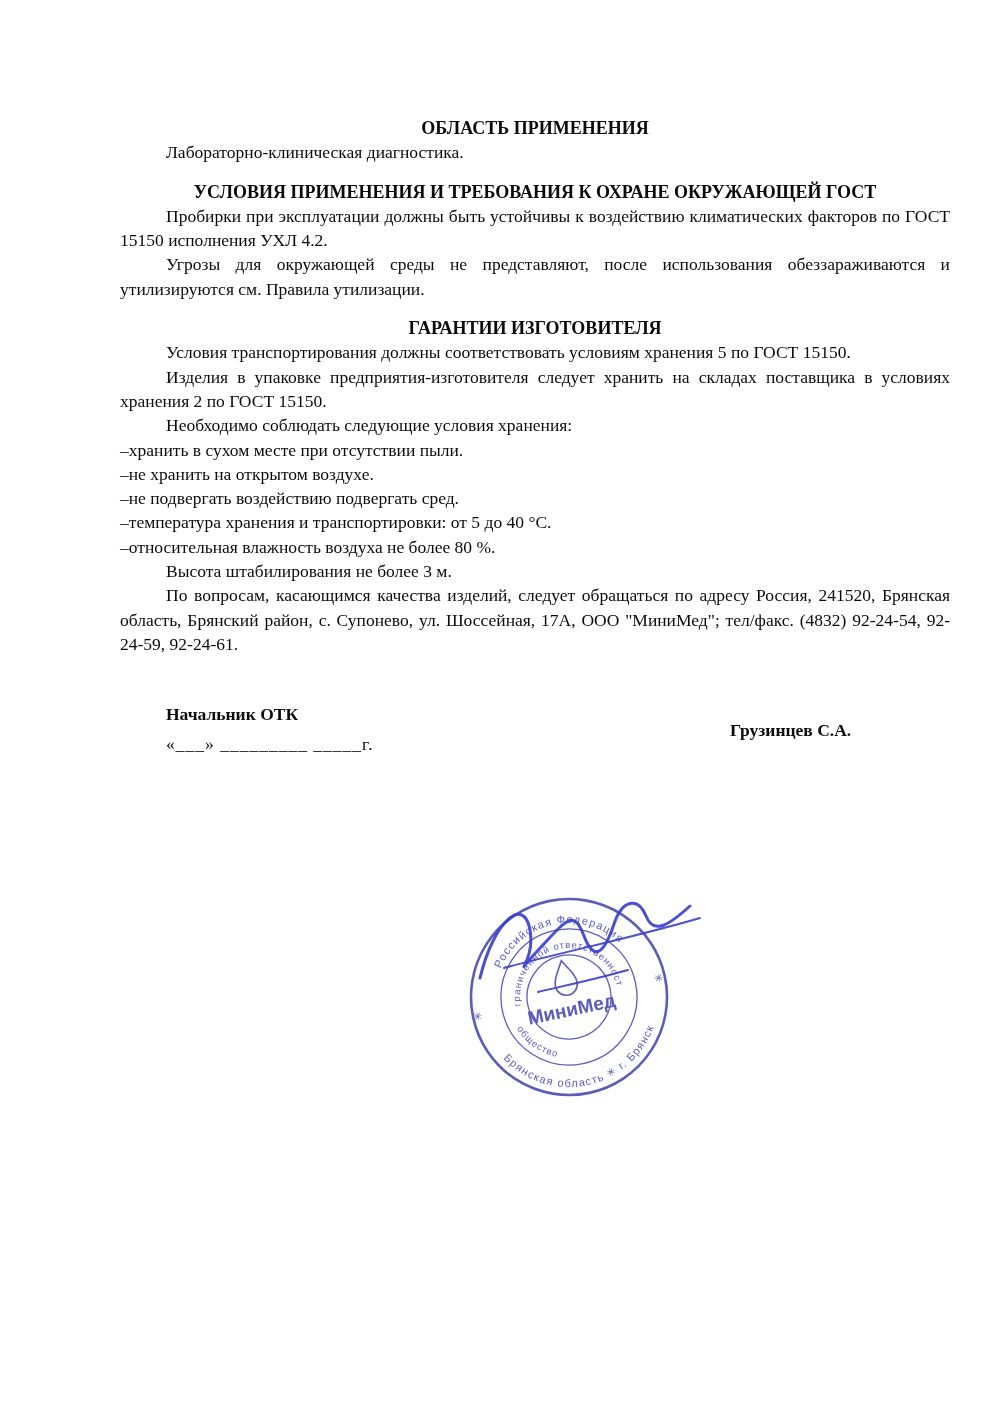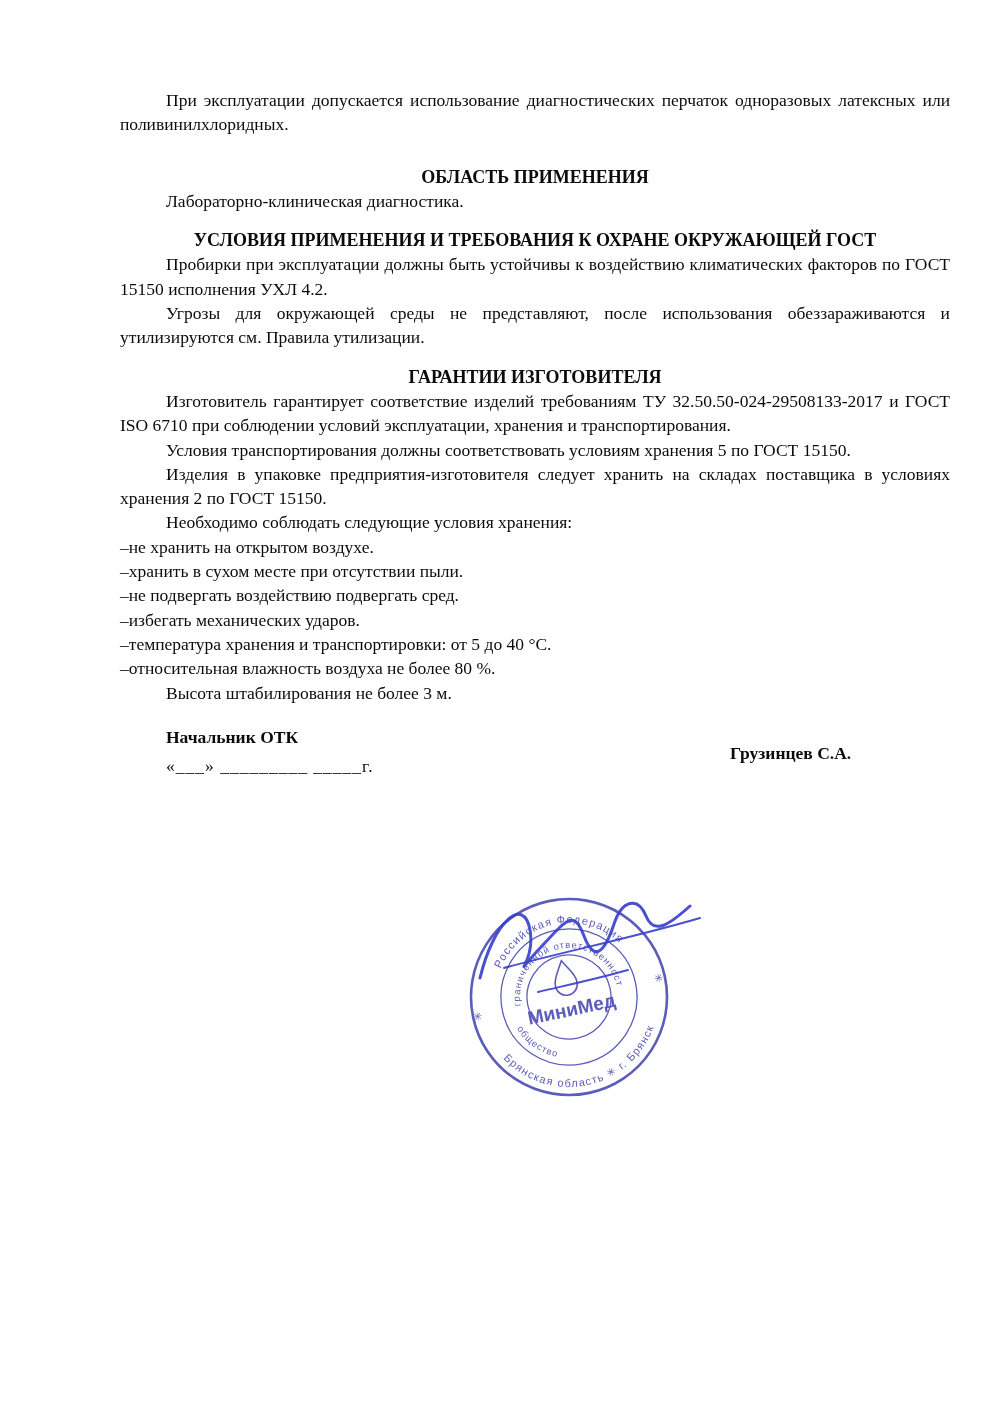--- a/index.html
+++ b/index.html
@@ -14,21 +14,21 @@
     font-size:17.5px; line-height:24.3px;
   }
   p.body { text-align:justify; }
   p.indent { text-indent:46px; }
   .sec {
     text-align:center; font-weight:bold; font-size:18px;
     margin-top:15px;
   }
   .sec.mt-lg { margin-top:28px; }
   .list p { text-align:left; }
-  .sig-area { position:relative; margin-top:20px; height:260px; }
+  .sig-area { position:relative; margin-top:46px; height:260px; }
   .sig-left { position:absolute; left:46px; top:0; }
   .sig-title { font-weight:bold; }
   .sig-date { margin-top:5px; letter-spacing:1px; }
   .sig-right { position:absolute; left:610px; top:16px; font-weight:bold; }
 
   .stamp-wrap { position:absolute; left:444px; top:872px; width:260px; height:260px; }
   .stamp { position:absolute; left:0; top:0; opacity:.85; }
   .ring { fill:none; stroke:#4040ae; }
   .ring.thick { stroke-width:2.6; }
   .ring.thin { stroke-width:1.3; }
@@ -44,46 +44,44 @@
   .star { font-family:"DejaVu Sans",sans-serif; fill:#4040ae; font-size:11px; }
   .drop { fill:none; stroke:#4040ae; stroke-width:1.6; }
   .autograph { position:absolute; left:-10px; top:-14px; }
   .ink { fill:none; stroke:#3b41cc; stroke-linecap:round; opacity:.92; }
 </style>
 </head>
 <body>
 
 <div class="page">
 
-  <p class="body indent">При эксплуатации допускается использование диагностических перчаток одноразовых латексных или поливинилхлоридных.</p>
 
   <div class="sec mt-lg">ОБЛАСТЬ ПРИМЕНЕНИЯ</div>
   <p class="body indent">Лабораторно-клиническая диагностика.</p>
 
   <div class="sec">УСЛОВИЯ ПРИМЕНЕНИЯ И ТРЕБОВАНИЯ К ОХРАНЕ ОКРУЖАЮЩЕЙ ГОСТ</div>
   <p class="body indent">Пробирки при эксплуатации должны быть устойчивы к воздействию климатических факторов по ГОСТ 15150 исполнения УХЛ 4.2.</p>
   <p class="body indent">Угрозы для окружающей среды не представляют, после использования обеззараживаются и утилизируются см. Правила утилизации.</p>
 
   <div class="sec">ГАРАНТИИ ИЗГОТОВИТЕЛЯ</div>
-  <p class="body indent">Изготовитель гарантирует соответствие изделий требованиям ТУ 32.50.50-024-29508133-2017 и ГОСТ ISO 6710 при соблюдении условий эксплуатации, хранения и транспортирования.</p>
 
   <p class="body indent">Условия транспортирования должны соответствовать условиям хранения 5 по ГОСТ 15150.</p>
   <p class="body indent">Изделия в упаковке предприятия-изготовителя следует хранить на складах поставщика в условиях хранения 2 по ГОСТ 15150.</p>
   <p class="body indent">Необходимо соблюдать следующие условия хранения:</p>
 
   <div class="list">
+    <p>–хранить в сухом месте при отсутствии пыли.</p>
     <p>–не хранить на открытом воздухе.</p>
-    <p>–хранить в сухом месте при отсутствии пыли.</p>
     <p>–не подвергать воздействию подвергать сред.</p>
-    <p>–избегать механических ударов.</p>
     <p>–температура хранения и транспортировки: от 5 до 40 °С.</p>
     <p>–относительная влажность воздуха не более 80 %.</p>
   </div>
 
   <p class="body indent">Высота штабилирования не более 3 м.</p>
+  <p class="body indent">По вопросам, касающимся качества изделий, следует обращаться по адресу Россия, 241520, Брянская область, Брянский район, с. Супонево, ул. Шоссейная, 17А, ООО "МиниМед"; тел/факс. (4832) 92-24-54, 92-24-59, 92-24-61.</p>
 
   <div class="sig-area">
     <div class="sig-left">
       <div class="sig-title">Начальник ОТК</div>
       <div class="sig-date">«___» _________  _____г.</div>
     </div>
     <div class="sig-right">Грузинцев С.А.</div>
   </div>
 
 </div>

